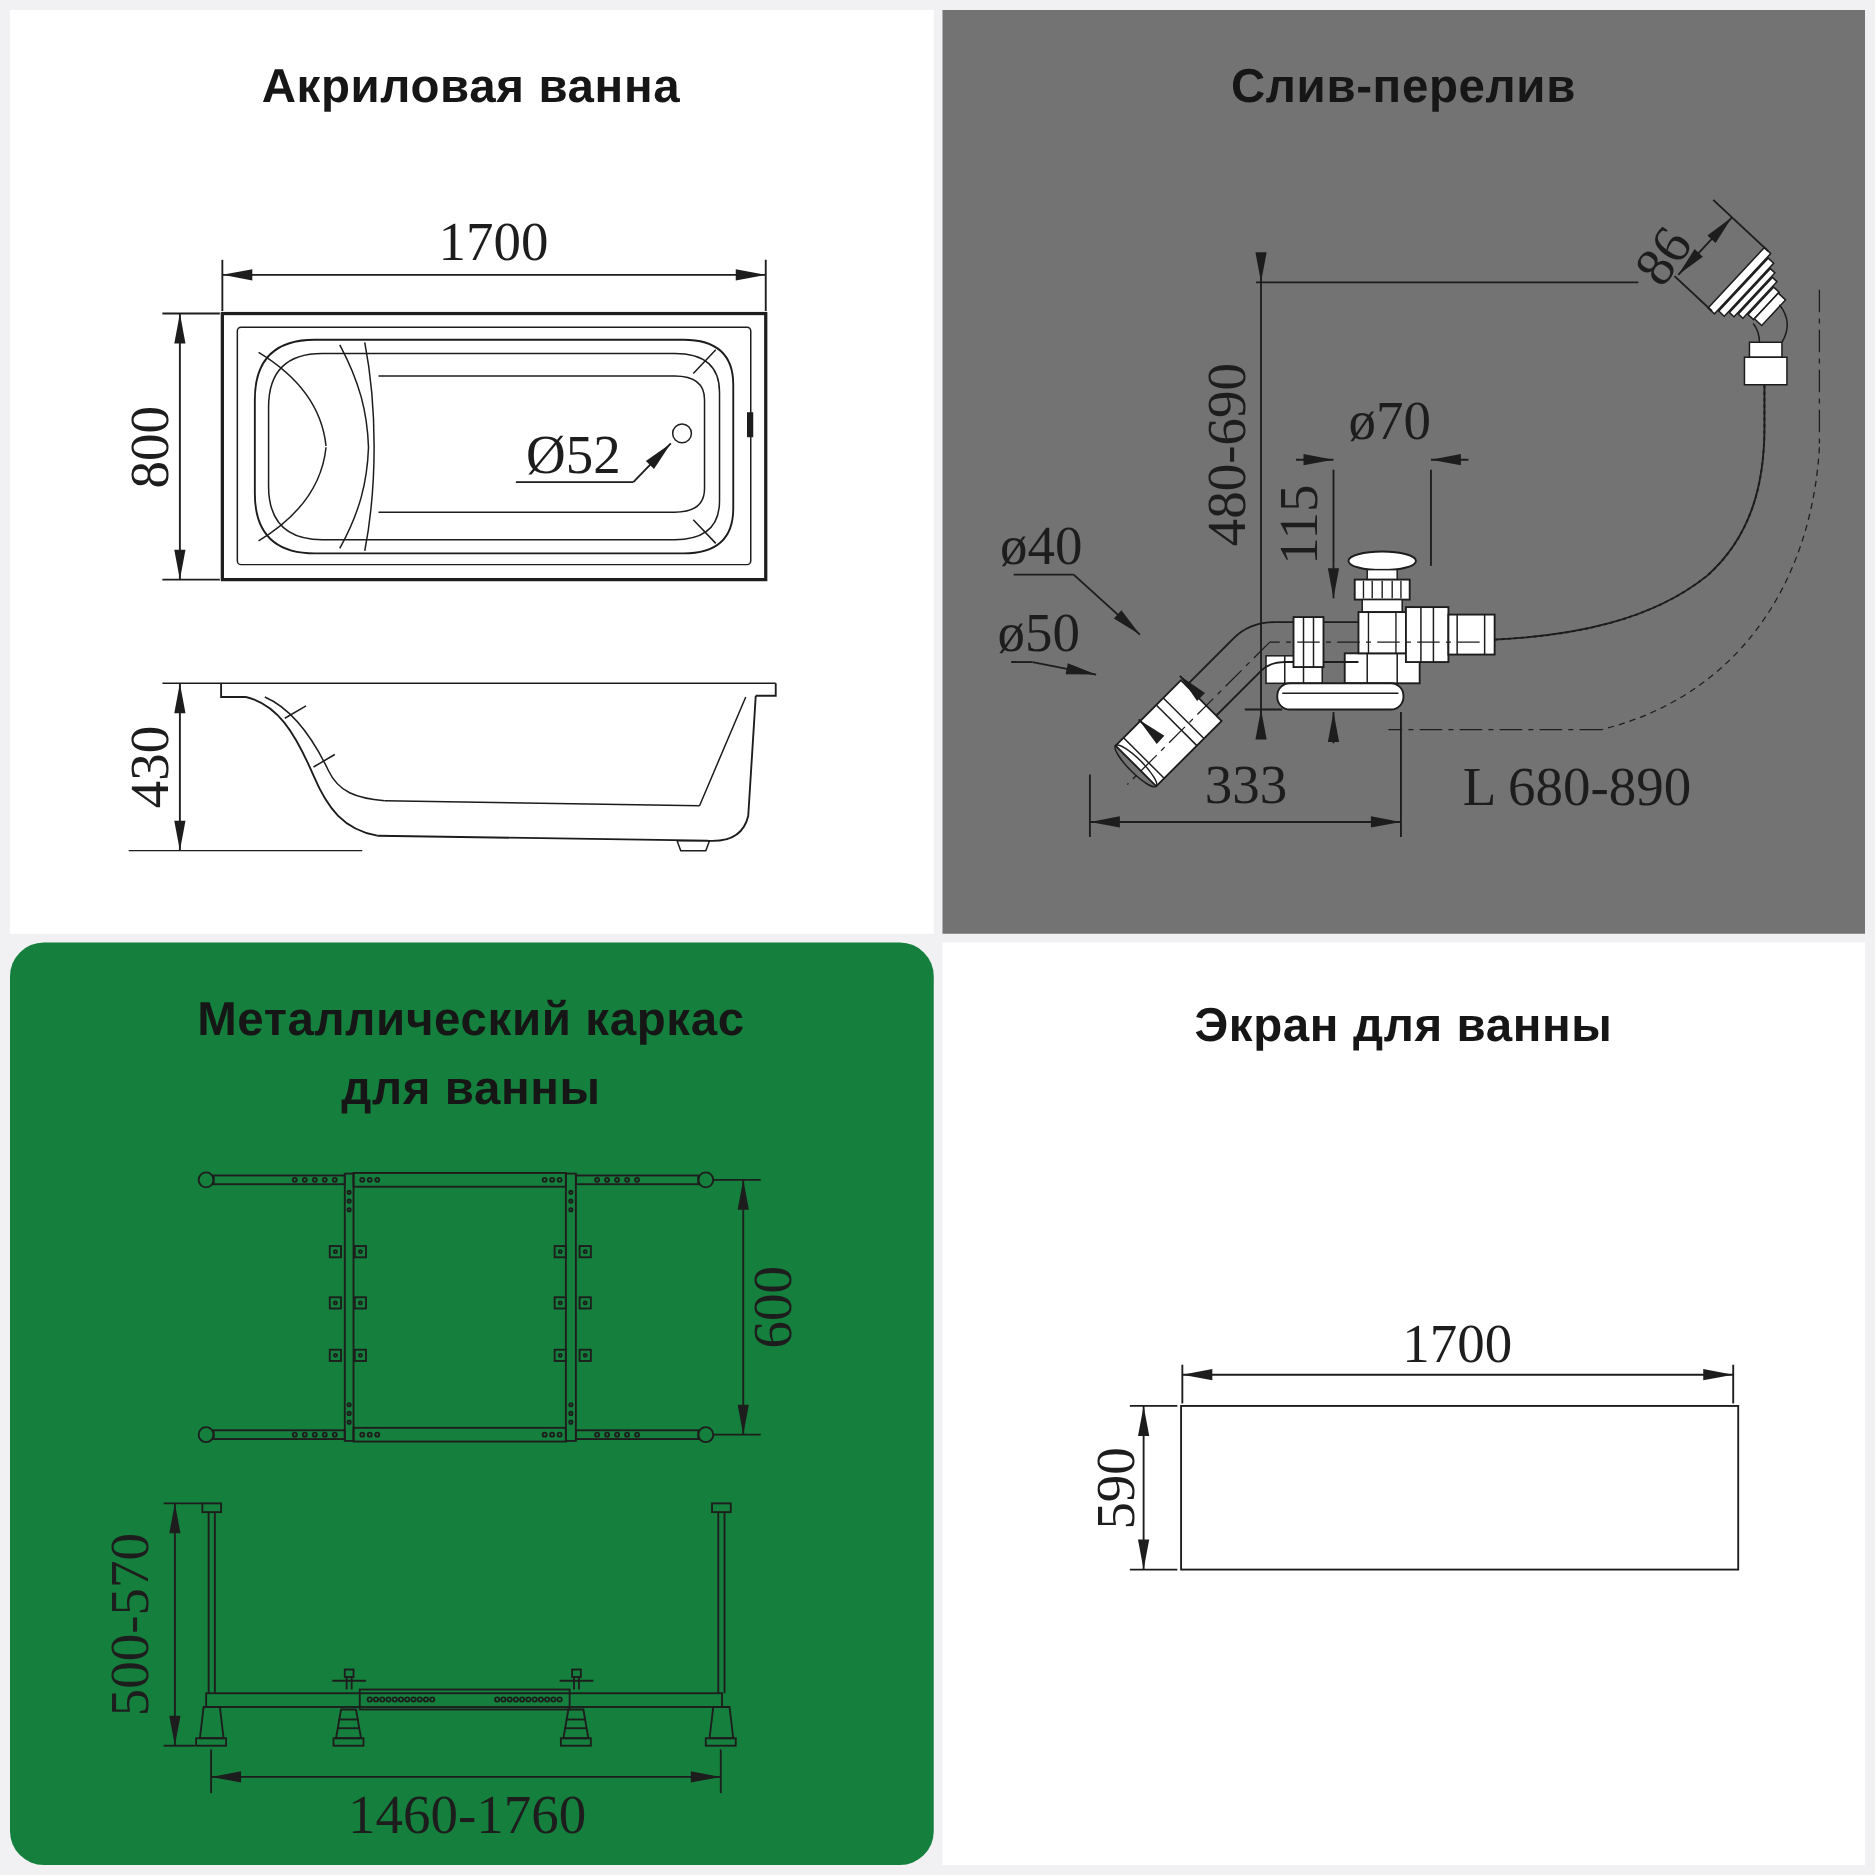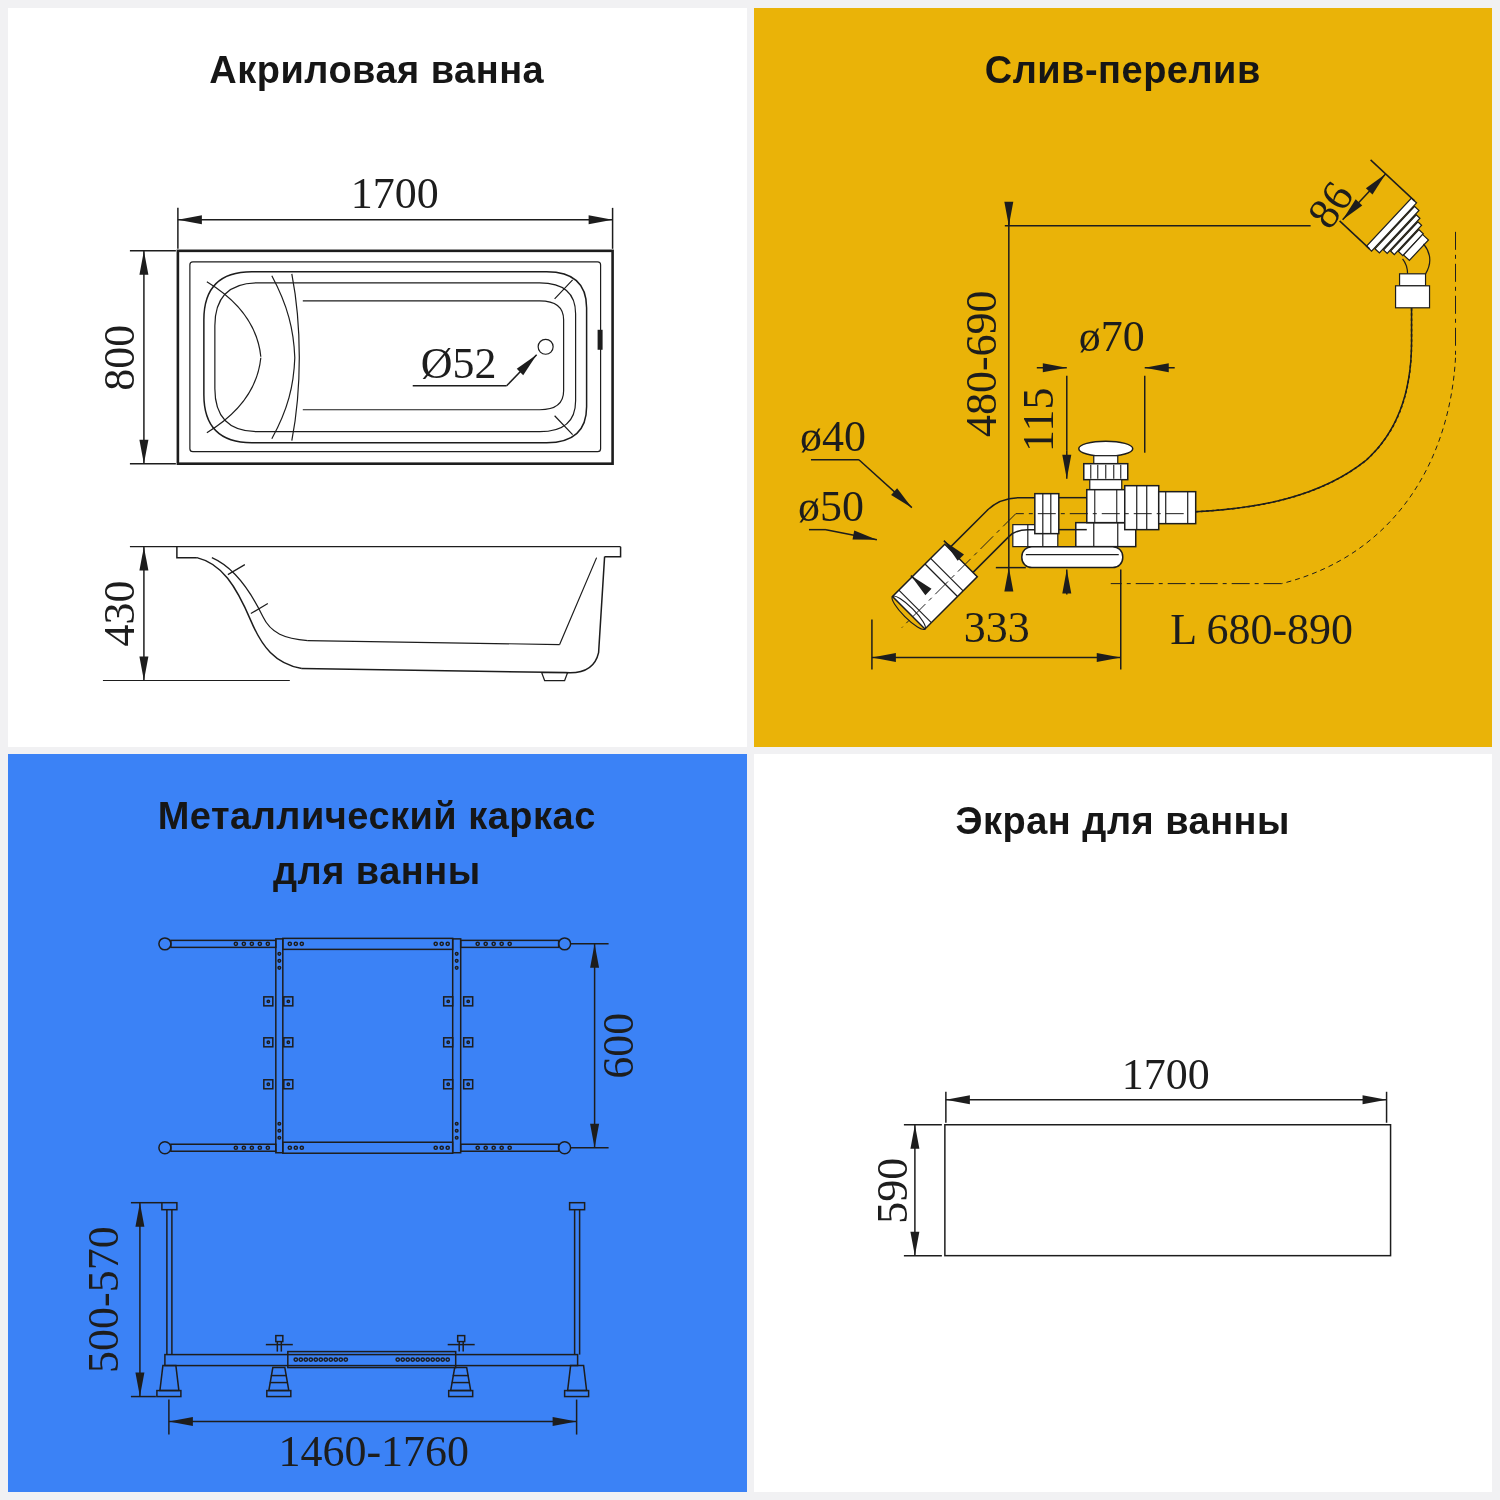--- a/index.html
+++ b/index.html
@@ -82,21 +82,21 @@
         <line class="thin" x1="95" y1="673" x2="282" y2="673"></line>
       </g>
 
       <g class="thin">
         <line x1="136" y1="539" x2="136" y2="673" marker-start="url(#ar1)" marker-end="url(#ar1)"></line>
       </g>
       <text transform="rotate(-90 112 606)" x="112" y="606">430</text>
     </svg>
   </div>
 
-  <div class="panel" style="background: #eab308;">
+  <div class="panel" style="background: #737373;">
     <svg viewBox="0 0 739 739" preserveAspectRatio="none">
       <defs>
         <marker id="ar2" markerUnits="userSpaceOnUse" markerWidth="26" markerHeight="12" viewBox="0 0 26 12" refX="25" refY="6" orient="auto-start-reverse">
           <path d="M25 6 L1 1.5 L1 10.5 Z"></path>
         </marker>
       </defs>
       <text class="title" x="369" y="62">Слив-перелив</text>
 
       <g class="thin">
         <line x1="251" y1="218" x2="557" y2="218"></line>
@@ -224,21 +224,21 @@
         <path class="chain" d="M430 506 H262"></path>
         <path class="chain" d="M262 506 L148 620"></path>
         <path class="chain" d="M702 224 V350"></path>
         <path class="fdash" d="M702 350 C696 455 640 548 528 576"></path>
         <path class="chain" d="M528 576 H357"></path>
       </g>
       <text x="508" y="622">L 680-890</text>
     </svg>
   </div>
 
-  <div class="panel" style="background: #3b82f6;">
+  <div class="panel" style="background: #15803d; border-radius: 27px;">
     <svg viewBox="0 0 739 739" preserveAspectRatio="none">
       <defs>
         <marker id="ar3" markerUnits="userSpaceOnUse" markerWidth="26" markerHeight="12" viewBox="0 0 26 12" refX="25" refY="6" orient="auto-start-reverse">
           <path d="M25 6 L1 1.5 L1 10.5 Z"></path>
         </marker>
       </defs>
       <text class="title" x="369" y="62">Металлический каркас</text>
       <text class="title" x="369" y="117">для ванны</text>
 
       <g class="thin2">

